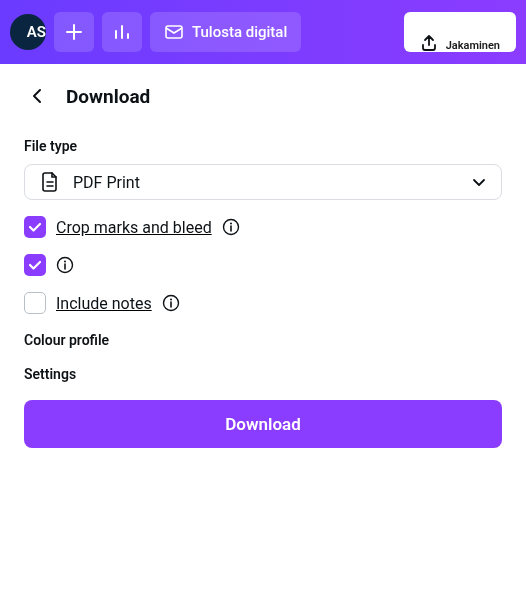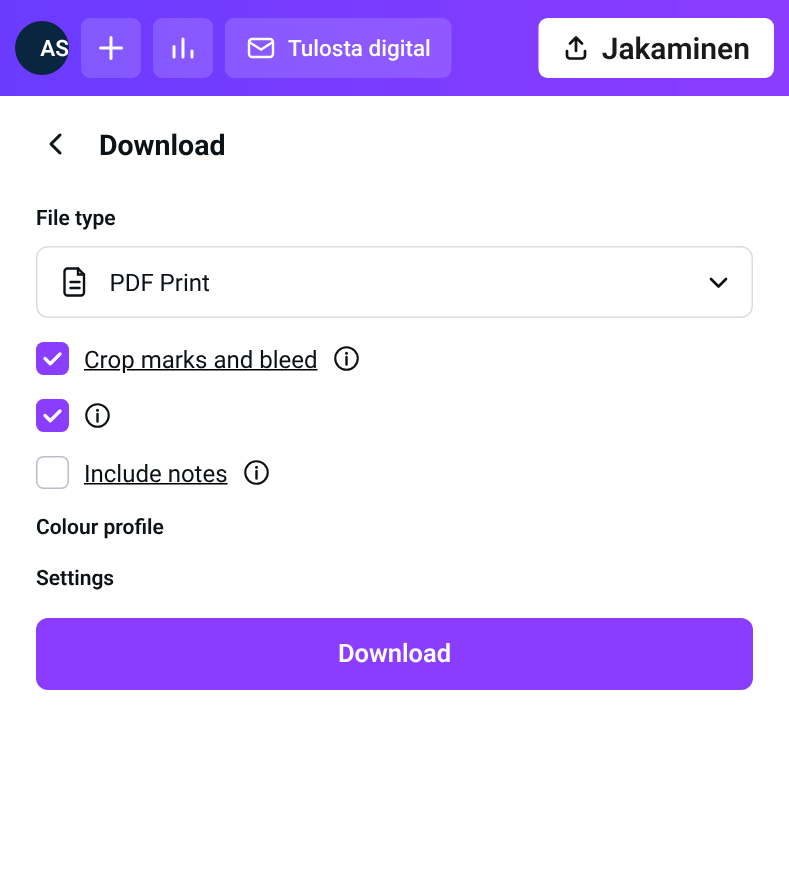--- a/index.html
+++ b/index.html
@@ -1,27 +1,27 @@
 <!DOCTYPE html>
 <html><head>
 <meta charset="utf-8">
 <style>
 * { box-sizing: border-box; margin: 0; padding: 0; font-family: -apple-system, BlinkMacSystemFont, "Segoe UI", Roboto, Helvetica, Arial, sans-serif; }
 body { width: 526px; height: 595px; background: #fff; overflow: hidden; }
 .topbar { background: linear-gradient(90deg, #6a3bff, #7b3cff, #8b3cff); height: 64px; display: flex; align-items: center; padding: 0 10px; gap: 8px; }
 .avatar { width: 36px; height: 36px; border-radius: 50%; background: #0a2540; color: #fff; display: flex; align-items: center; justify-content: flex-end; font-weight: 600; font-size: 15px; }
 .icon-btn { width: 40px; height: 40px; border-radius: 6px; background: rgba(255,255,255,0.15); display: flex; align-items: center; justify-content: center; color: #fff; cursor: pointer; }
 .pill-btn { height: 40px; padding: 0 14px; border-radius: 6px; background: rgba(255,255,255,0.15); display: flex; align-items: center; gap: 8px; color: #fff; font-weight: 500; font-size: 15px; cursor: pointer; }
-.share-btn { height: 40px; padding: 0 16px; border-radius: 6px; background: #fff; display: flex; align-items: center; gap: 8px; color: #1a1a1a; font-weight: 600; font-size: 20px; margin-left: auto; cursor: pointer; }
+.share-btn { height: 40px; padding: 0 16px; border-radius: 6px; background: #fff; display: flex; align-items: flex-end; gap: 8px; color: #1a1a1a; font-weight: 600; font-size: 11px; margin-left: auto; cursor: pointer; }
 .panel { padding: 18px 24px; }
 .panel-header { display: flex; align-items: center; gap: 14px; margin-bottom: 28px; }
 .back-btn { width: 28px; height: 28px; display: flex; align-items: center; justify-content: center; cursor: pointer; }
 .panel-title { font-size: 19px; font-weight: 700; color: #0d1216; }
 .section-label { font-size: 14px; font-weight: 600; color: #0d1216; margin-bottom: 10px; }
-.dropdown { width: 100%; height: 48px; border: 1px solid #d9dce0; border-radius: 8px; display: flex; align-items: center; padding: 0 14px; cursor: pointer; margin-bottom: 16px; background: #fff; }
+.dropdown { width: 100%; height: 36px; border: 1px solid #d9dce0; border-radius: 8px; display: flex; align-items: center; padding: 0 14px; cursor: pointer; margin-bottom: 16px; background: #fff; }
 .dropdown-icon { margin-right: 12px; display: flex; }
 .dropdown-label { font-size: 16px; color: #0d1216; flex: 1; }
 .dropdown-chevron { display: flex; }
 .checkbox-row { display: flex; align-items: center; gap: 10px; margin-bottom: 16px; text-decoration: underline; }
 .checkbox { width: 22px; height: 22px; border-radius: 5px; display: flex; align-items: center; justify-content: center; cursor: pointer; flex-shrink: 0; }
 .checkbox.checked { background: #8b3dff; }
 .checkbox.unchecked { border: 1.5px solid #b9bfc6; background: #fff; }
 .checkbox-label { font-size: 16px; color: #0d1216; }
 .info-icon { width: 18px; height: 18px; display: flex; align-items: center; justify-content: center; cursor: pointer; }
 .section { margin-bottom: 18px; }

